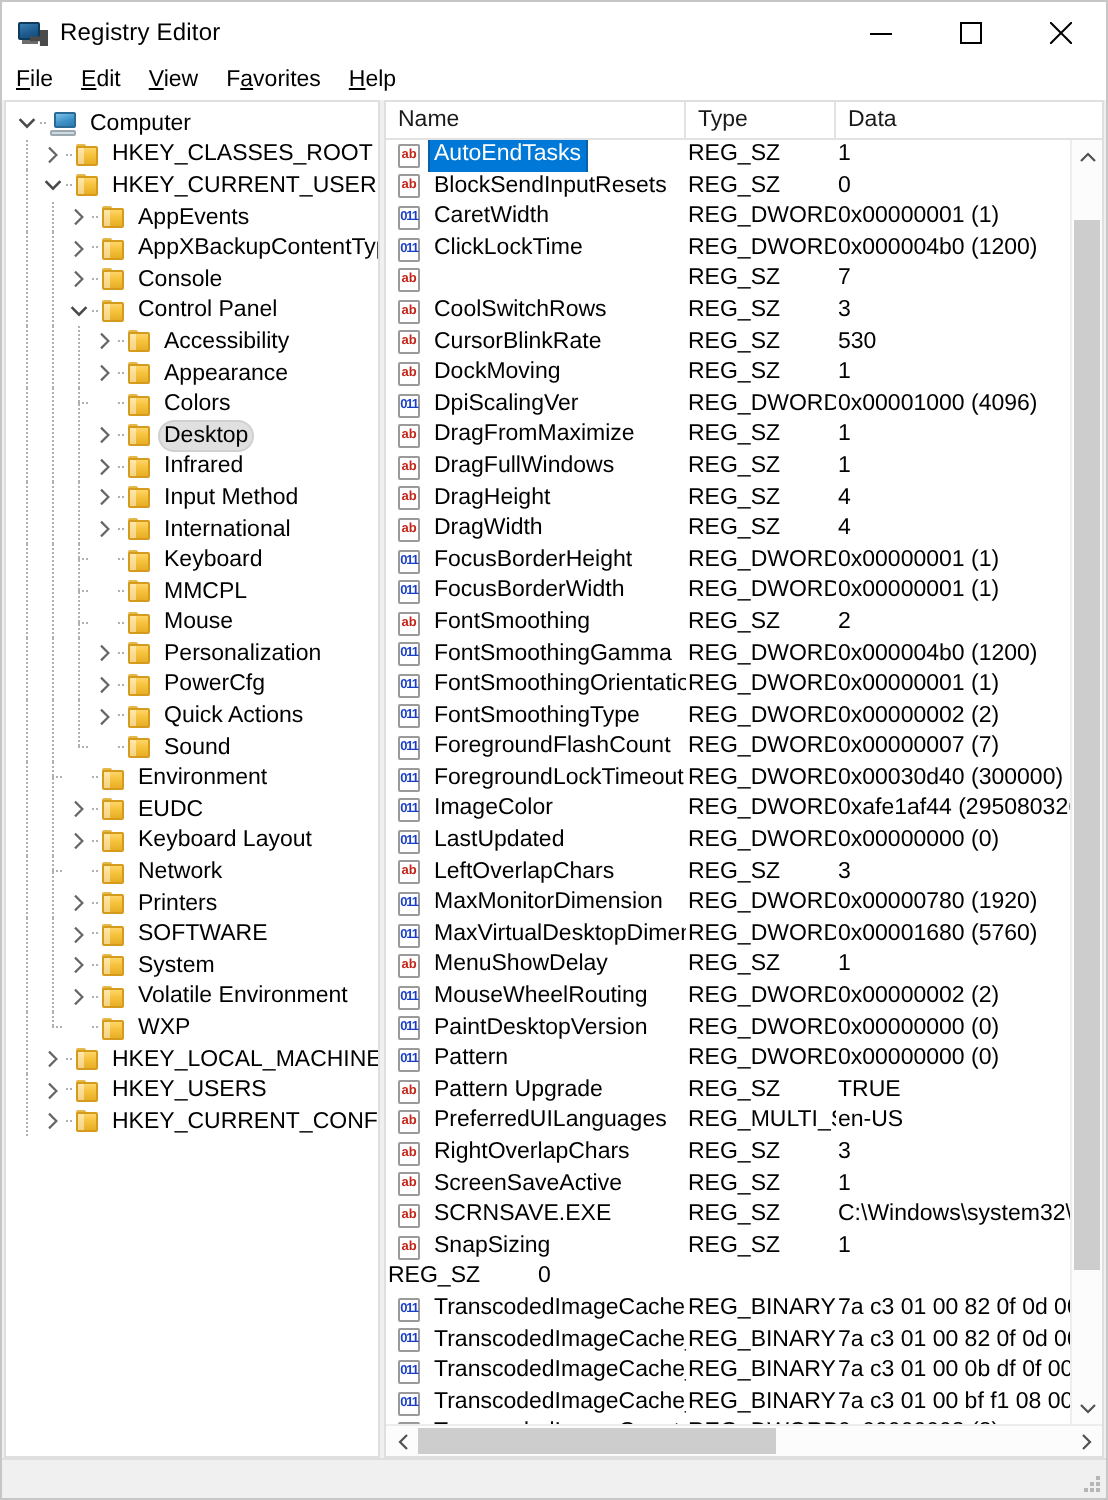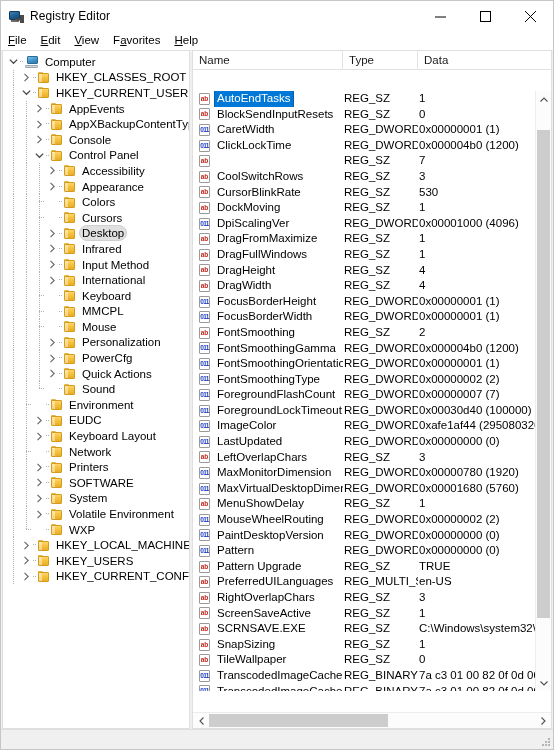--- a/index.html
+++ b/index.html
@@ -50,21 +50,21 @@
     display:flex;align-items:center;padding-left:0;
   }
   .menuitem{
     padding:0 7px;height:19px;line-height:19px;font-size:11.5px;color:#000;cursor:default;
   }
   .menuitem u{text-decoration:underline;text-underline-offset:1px;}
   
   .split{flex:1 1 auto;display:flex;min-height:0;background:#f0f0f0;padding:0 1px 0 1px;}
   .pane{background:#ffffff;border:1px solid #dfdfdf;box-sizing:border-box;position:relative;overflow:hidden;}
   .tree-pane{width:188px;flex:0 0 188px;margin-right:2px;}
-  .list-pane{flex:1 1 auto;display:flex;flex-direction:column;gap:21px;}
+  .list-pane{flex:1 1 auto;display:flex;flex-direction:column;}
   
   .tree{padding:3px 0 0 0;}
   .tnode{
     height:15.6px;display:flex;align-items:center;white-space:nowrap;
     position:relative;padding-left:4px;cursor:default;
   }
   .tnode .lbl{font-size:11.5px;color:#000;padding:0 3px;line-height:14px;}
   .tnode.sel .lbl{background:#e0e0e0;border:1px solid #d0d0d0;padding:0 2px;border-radius:8px;}
   .exp{
     width:13px;height:13px;flex:0 0 13px;display:flex;align-items:center;justify-content:center;
@@ -360,33 +360,20 @@
             <div class="connector tee" style="--x: 1;"></div>
             <div class="exp"></div>
             <div class="dot"></div>
             <div class="ico-folder">
               <div class="tab"></div>
               <div class="bdy"></div>
               <div class="hl"></div>
             </div>
             <div class="lbl">Colors</div>
           </div>
-          <div class="tnode">
-            <div class="connector"></div>
-            <div class="connector"></div>
-            <div class="connector tee" style="--x: 1;"></div>
-            <div class="exp"></div>
-            <div class="dot"></div>
-            <div class="ico-folder">
-              <div class="tab"></div>
-              <div class="bdy"></div>
-              <div class="hl"></div>
-            </div>
-            <div class="lbl">Cursors</div>
-          </div>
           <div class="tnode sel">
             <div class="connector"></div>
             <div class="connector"></div>
             <div class="connector"></div>
             <div class="exp">
               <svg width="9" height="9" viewBox="0 0 9 9">
                 <path d="M2.5 0.8 L6.2 4.5 L2.5 8.2" fill="none" stroke="#666" stroke-width="1.1"></path>
               </svg>
             </div>
             <div class="dot"></div>
@@ -960,21 +947,21 @@
             </div>
             <div class="lrow">
               <div class="cell c1">
                 <div class="vicon dw">
                   <div class="pg"></div>
                   <div class="txt">011</div>
                 </div>
                 <span class="nm">ForegroundLockTimeout</span>
               </div>
               <div class="cell c2">REG_DWORD</div>
-              <div class="cell c3">0x00030d40 (100000)</div>
+              <div class="cell c3">0x00030d40 (300000)</div>
             </div>
             <div class="lrow">
               <div class="cell c1">
                 <div class="vicon dw">
                   <div class="pg"></div>
                   <div class="txt">011</div>
                 </div>
                 <span class="nm">ImageColor</span>
               </div>
               <div class="cell c2">REG_DWORD</div>
@@ -1128,27 +1115,20 @@
                 <div class="vicon sz">
                   <div class="pg"></div>
                   <div class="txt">ab</div>
                 </div>
                 <span class="nm">SnapSizing</span>
               </div>
               <div class="cell c2">REG_SZ</div>
               <div class="cell c3">1</div>
             </div>
             <div class="lrow">
-              <div class="cell c1">
-                <div class="vicon sz">
-                  <div class="pg"></div>
-                  <div class="txt">ab</div>
-                </div>
-                <span class="nm">TileWallpaper</span>
-              </div>
               <div class="cell c2">REG_SZ</div>
               <div class="cell c3">0</div>
             </div>
             <div class="lrow">
               <div class="cell c1">
                 <div class="vicon dw">
                   <div class="pg"></div>
                   <div class="txt">011</div>
                 </div>
                 <span class="nm">TranscodedImageCache</span>

